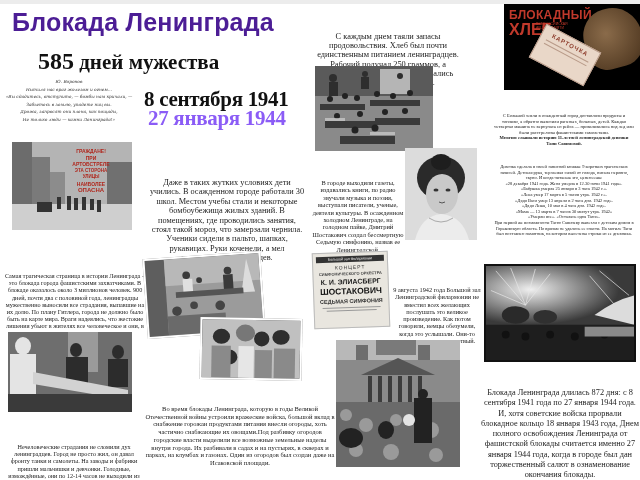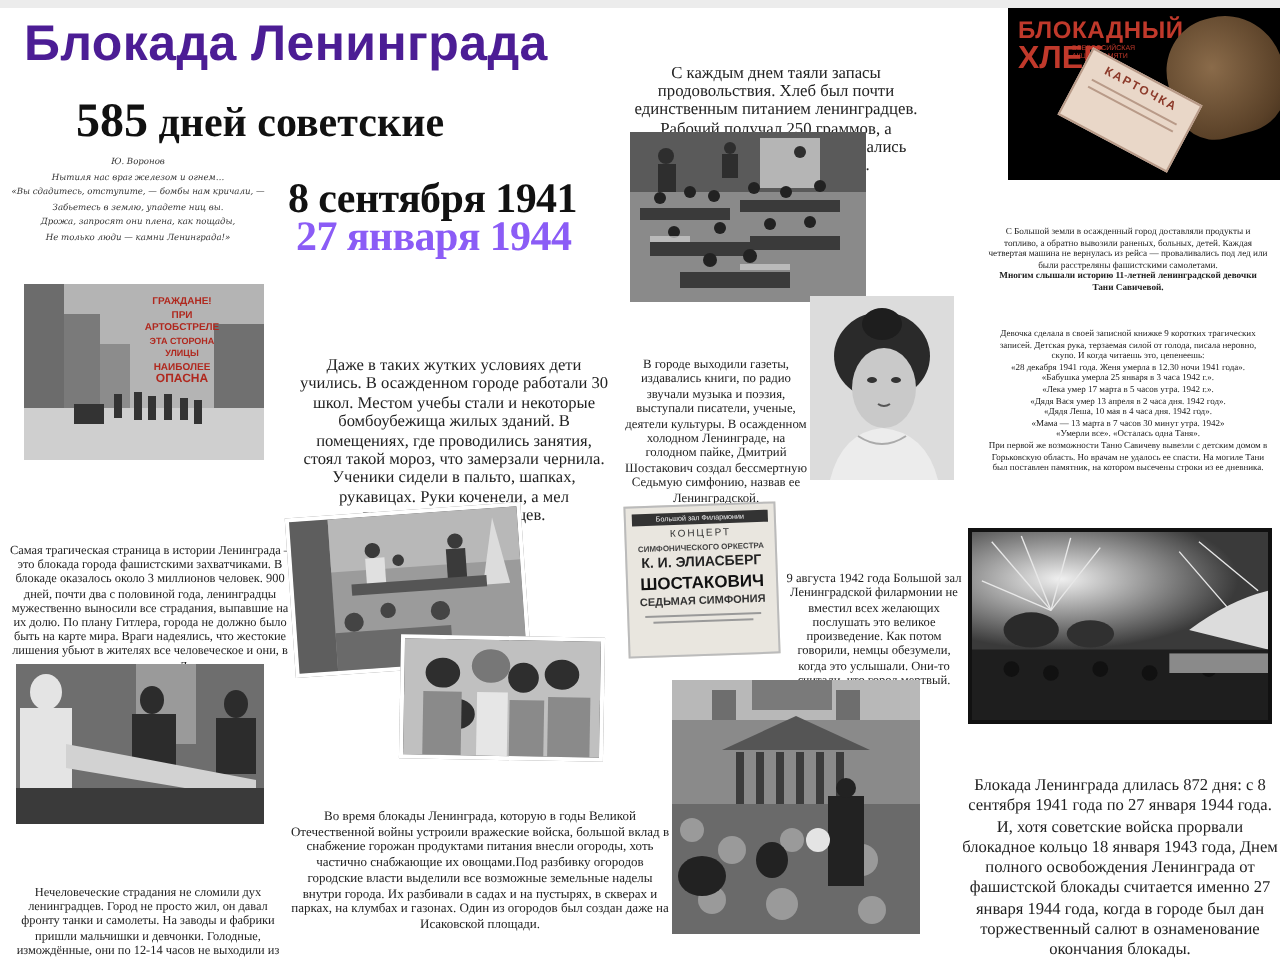--- a/index.html
+++ b/index.html
@@ -19,21 +19,21 @@
   .rot { transform-origin: center; }
   .framed { border: 2px solid #111; }
 </style>
 </head>
 <body>
 
 <div class="topbar"></div>
 
 <div class="abs title">Блокада  Ленинграда</div>
 <div class="abs subtitle">
-  <span class="num">585</span><span> дней советские</span>
+  <span class="num">585</span><span> дней мужества</span>
 </div>
 <div class="abs date1">8 сентября 1941</div>
 <div class="abs date2">27 января 1944</div>
 
 <div class="abs poem">
   <div>Ю. Воронов</div>
   <div>Нытиля нас враг железом и огнем…</div>
   <div>«Вы сдадитесь, отступите, — бомбы нам кричали, —</div>
   <div>Забьетесь в землю, упадете ниц вы.</div>
   <div>Дрожа, запросят они плена, как пощады,</div>

